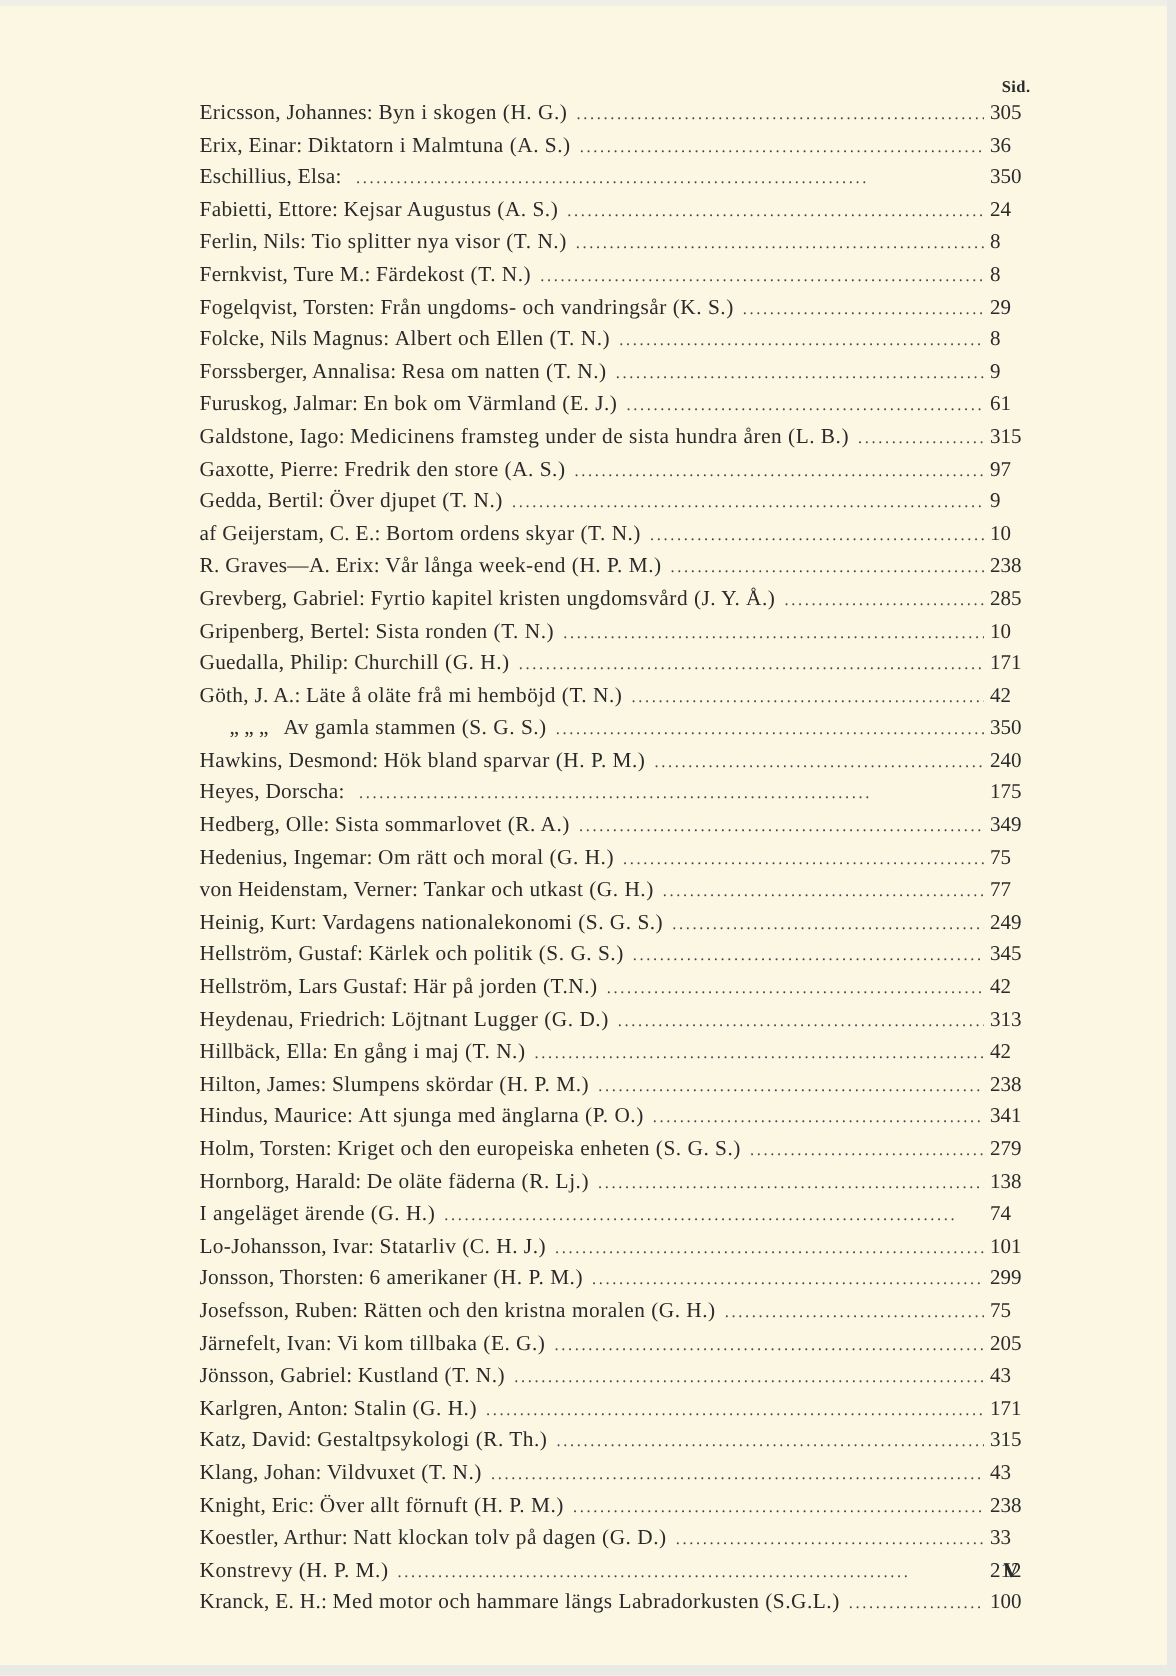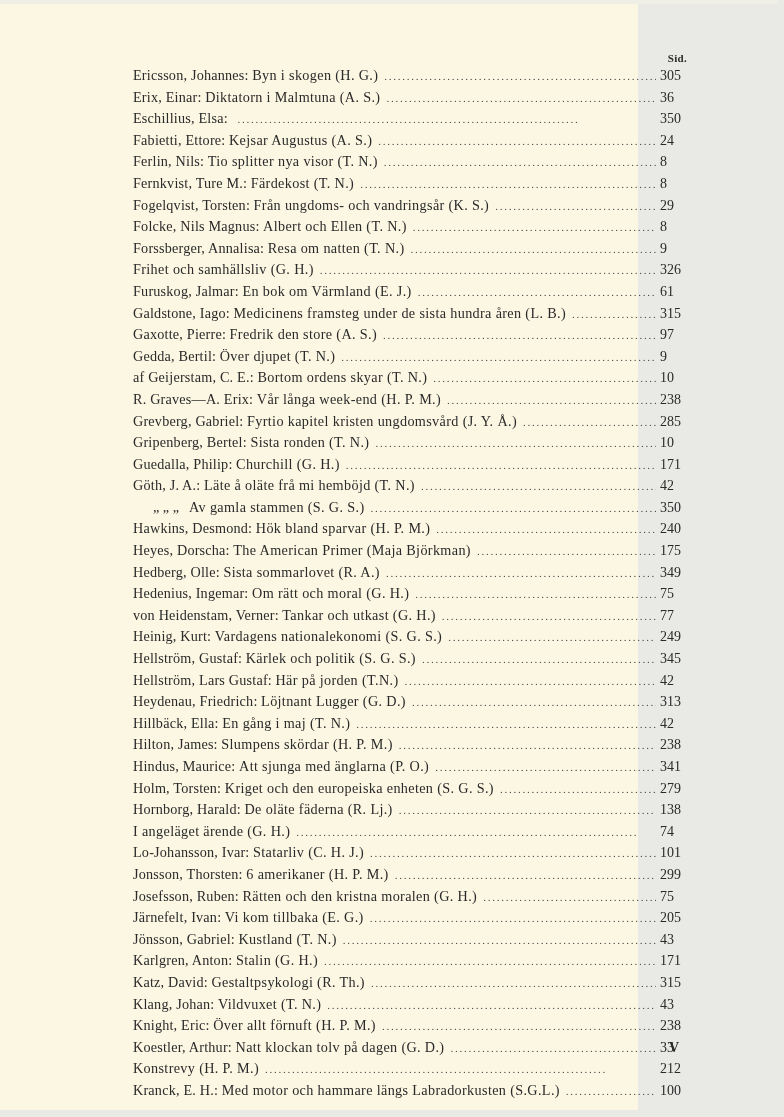--- a/index.html
+++ b/index.html
@@ -4,21 +4,21 @@
 <style>
   html, body { margin: 0; padding: 0; }
   body {
     width: 784px; height: 1117px; overflow: hidden;
     background: #e9e9e6;
     font-family: "Liberation Serif", "DejaVu Serif", serif;
     color: #2a2a2a;
   }
   .page {
     position: absolute; left: 0; top: 0;
-    width: 638px; height: 1110px;
+    width: 778px; height: 1110px;
     background: #fbf7e3;
   }
   .edge-top { position:absolute; left:0; top:0; width:778px; height:4px; background:#f0efe6; }
   .sid {
     position: absolute; left: 655px; top: 52px; width: 32px;
     text-align: right; font-size: 11px; font-weight: bold; letter-spacing: 0.3px;
   }
   .list {
     position: absolute; left: 133px; top: 65px; width: 553px;
   }
@@ -50,43 +50,38 @@
   <div class="list" id="list">
       <div class="row"><span class="author">Ericsson, Johannes:</span>&nbsp;<span class="title">Byn i skogen (H. G.)</span><span class="leader"></span><span class="page-num">305</span></div>
       <div class="row"><span class="author">Erix, Einar:</span>&nbsp;<span class="title">Diktatorn i Malmtuna (A. S.)</span><span class="leader"></span><span class="page-num">36</span></div>
       <div class="row"><span class="author">Eschillius, Elsa:</span>&nbsp;<span class="leader"></span><span class="page-num">350</span></div>
       <div class="row"><span class="author">Fabietti, Ettore:</span>&nbsp;<span class="title">Kejsar Augustus (A. S.)</span><span class="leader"></span><span class="page-num">24</span></div>
       <div class="row"><span class="author">Ferlin, Nils:</span>&nbsp;<span class="title">Tio splitter nya visor (T. N.)</span><span class="leader"></span><span class="page-num">8</span></div>
       <div class="row"><span class="author">Fernkvist, Ture M.:</span>&nbsp;<span class="title">Färdekost (T. N.)</span><span class="leader"></span><span class="page-num">8</span></div>
       <div class="row"><span class="author">Fogelqvist, Torsten:</span>&nbsp;<span class="title">Från ungdoms- och vandringsår (K. S.)</span><span class="leader"></span><span class="page-num">29</span></div>
       <div class="row"><span class="author">Folcke, Nils Magnus:</span>&nbsp;<span class="title">Albert och Ellen (T. N.)</span><span class="leader"></span><span class="page-num">8</span></div>
       <div class="row"><span class="author">Forssberger, Annalisa:</span>&nbsp;<span class="title">Resa om natten (T. N.)</span><span class="leader"></span><span class="page-num">9</span></div>
-      <div class="row">
-        <span class="title">Frihet och samhällsliv (G. H.)</span>
-        <span class="leader"></span>
-        <span class="page-num">326</span>
-      </div>
       <div class="row"><span class="author">Furuskog, Jalmar:</span>&nbsp;<span class="title">En bok om Värmland (E. J.)</span><span class="leader"></span><span class="page-num">61</span></div>
       <div class="row"><span class="author">Galdstone, Iago:</span>&nbsp;<span class="title">Medicinens framsteg under de sista hundra åren (L. B.)</span><span class="leader"></span><span class="page-num">315</span></div>
       <div class="row"><span class="author">Gaxotte, Pierre:</span>&nbsp;<span class="title">Fredrik den store (A. S.)</span><span class="leader"></span><span class="page-num">97</span></div>
       <div class="row"><span class="author">Gedda, Bertil:</span>&nbsp;<span class="title">Över djupet (T. N.)</span><span class="leader"></span><span class="page-num">9</span></div>
       <div class="row"><span class="author">af Geijerstam, C. E.:</span>&nbsp;<span class="title">Bortom ordens skyar (T. N.)</span><span class="leader"></span><span class="page-num">10</span></div>
       <div class="row"><span class="author">R. Graves—A. Erix:</span>&nbsp;<span class="title">Vår långa week-end (H. P. M.)</span><span class="leader"></span><span class="page-num">238</span></div>
       <div class="row"><span class="author">Grevberg, Gabriel:</span>&nbsp;<span class="title">Fyrtio kapitel kristen ungdomsvård (J. Y. Å.)</span><span class="leader"></span><span class="page-num">285</span></div>
       <div class="row"><span class="author">Gripenberg, Bertel:</span>&nbsp;<span class="title">Sista ronden (T. N.)</span><span class="leader"></span><span class="page-num">10</span></div>
       <div class="row"><span class="author">Guedalla, Philip:</span>&nbsp;<span class="title">Churchill (G. H.)</span><span class="leader"></span><span class="page-num">171</span></div>
       <div class="row"><span class="author">Göth, J. A.:</span>&nbsp;<span class="title">Läte å oläte frå mi hemböjd (T. N.)</span><span class="leader"></span><span class="page-num">42</span></div>
       <div class="row">
         <span class="ditto">„ „ „</span>
         <span class="title">Av gamla stammen (S. G. S.)</span>
         <span class="leader"></span>
         <span class="page-num">350</span>
       </div>
       <div class="row"><span class="author">Hawkins, Desmond:</span>&nbsp;<span class="title">Hök bland sparvar (H. P. M.)</span><span class="leader"></span><span class="page-num">240</span></div>
-      <div class="row"><span class="author">Heyes, Dorscha:</span>&nbsp;<span class="title">The American Primer (Maja Björkman)</span><span class="leader"></span><span class="page-num">175</span></div>
+      <div class="row"><span class="author">Heyes, Dorscha:</span>&nbsp;<span class="leader"></span><span class="page-num">175</span></div>
       <div class="row"><span class="author">Hedberg, Olle:</span>&nbsp;<span class="title">Sista sommarlovet (R. A.)</span><span class="leader"></span><span class="page-num">349</span></div>
       <div class="row"><span class="author">Hedenius, Ingemar:</span>&nbsp;<span class="title">Om rätt och moral (G. H.)</span><span class="leader"></span><span class="page-num">75</span></div>
       <div class="row"><span class="author">von Heidenstam, Verner:</span>&nbsp;<span class="title">Tankar och utkast (G. H.)</span><span class="leader"></span><span class="page-num">77</span></div>
       <div class="row"><span class="author">Heinig, Kurt:</span>&nbsp;<span class="title">Vardagens nationalekonomi (S. G. S.)</span><span class="leader"></span><span class="page-num">249</span></div>
       <div class="row"><span class="author">Hellström, Gustaf:</span>&nbsp;<span class="title">Kärlek och politik (S. G. S.)</span><span class="leader"></span><span class="page-num">345</span></div>
       <div class="row"><span class="author">Hellström, Lars Gustaf:</span>&nbsp;<span class="title">Här på jorden (T.N.)</span><span class="leader"></span><span class="page-num">42</span></div>
       <div class="row"><span class="author">Heydenau, Friedrich:</span>&nbsp;<span class="title">Löjtnant Lugger (G. D.)</span><span class="leader"></span><span class="page-num">313</span></div>
       <div class="row"><span class="author">Hillbäck, Ella:</span>&nbsp;<span class="title">En gång i maj (T. N.)</span><span class="leader"></span><span class="page-num">42</span></div>
       <div class="row"><span class="author">Hilton, James:</span>&nbsp;<span class="title">Slumpens skördar (H. P. M.)</span><span class="leader"></span><span class="page-num">238</span></div>
       <div class="row"><span class="author">Hindus, Maurice:</span>&nbsp;<span class="title">Att sjunga med änglarna (P. O.)</span><span class="leader"></span><span class="page-num">341</span></div>

